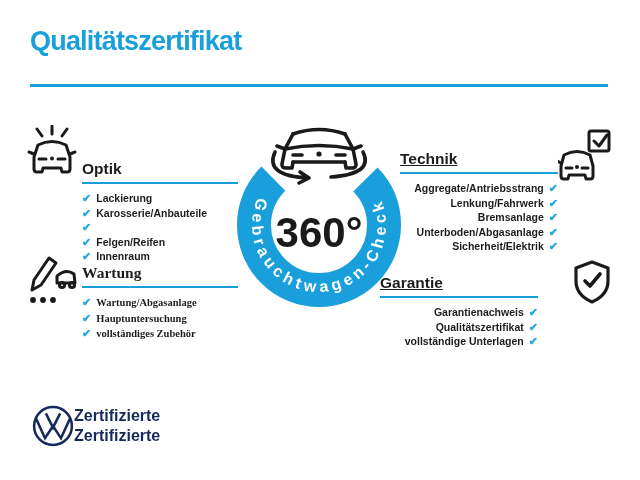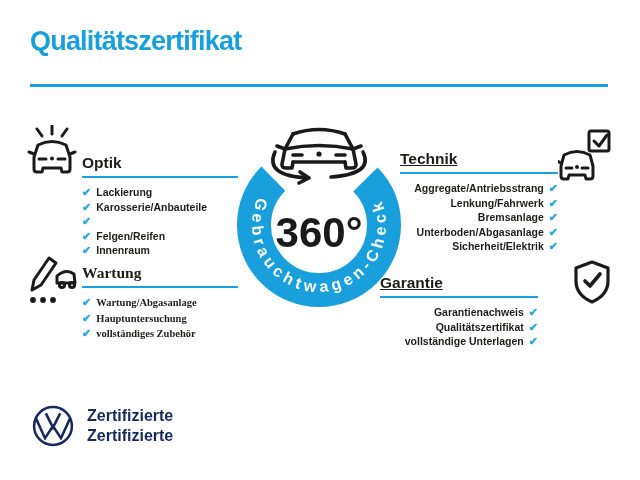--- a/index.html
+++ b/index.html
@@ -35,21 +35,21 @@
   .sec.right .items li{justify-content:flex-end;}
   .chk{color:var(--check);font-size:11px;line-height:14.6px;}
 
   .side-icon{position:absolute;}
   .side-icon svg{display:block;}
   .icon-stroke{fill:none;stroke:#1a1a1a;stroke-width:3;stroke-linecap:round;stroke-linejoin:round;}
   .icon-fill{fill:#1a1a1a;stroke:none;}
 
   .center-badge{position:absolute;left:229px;top:118px;}
 
-  .footer{position:absolute;left:32px;top:405px;display:flex;align-items:center;gap:13px;}
+  .footer{position:absolute;left:32px;top:405px;display:flex;align-items:center;}
   .footer-text{font-size:16px;line-height:20px;font-weight:bold;color:var(--navy);}
   .vw-stroke{fill:none;stroke:var(--navy);stroke-width:6;stroke-linecap:butt;stroke-linejoin:miter;}
 </style>
 </head>
 <body>
 
 <div class="canvas">
 
   <h1 class="page-title">Qualitätszertifikat</h1>
   <div class="title-rule"></div>
@@ -86,21 +86,21 @@
     </svg>
   </div>
 
   <div class="side-icon" style="left:572px;top:259px;">
     <svg width="40" height="46" viewBox="0 0 40 46">
       <path class="icon-stroke" style="stroke-width:3.2" d="M20 3 L36 9 V22 Q36 36 20 43 Q4 36 4 22 V9 Z"></path>
       <path class="icon-stroke" style="stroke-width:3.6" d="M13 22 L18 27 L28 15"></path>
     </svg>
   </div>
 
-  <section class="sec left" style="left:82px;top:154px;">
+  <section class="sec left" style="left:82px;top:160px;">
     <h2>Optik</h2>
     <ul class="items">
 
         <li>
           <span class="chk">✔</span>
           <span>Lackierung</span>
         </li>
 
         <li>
           <span class="chk">✔</span>

